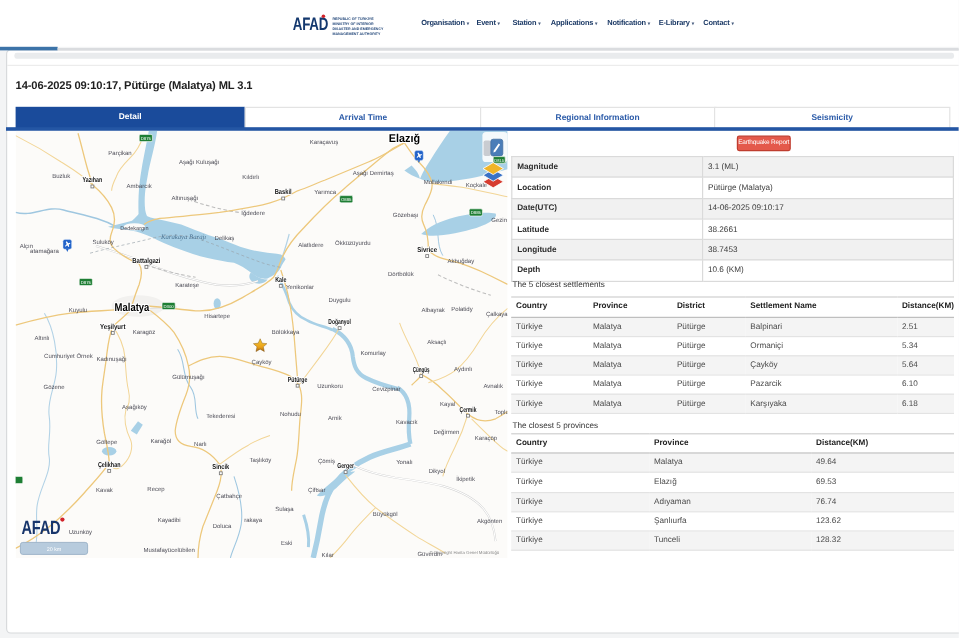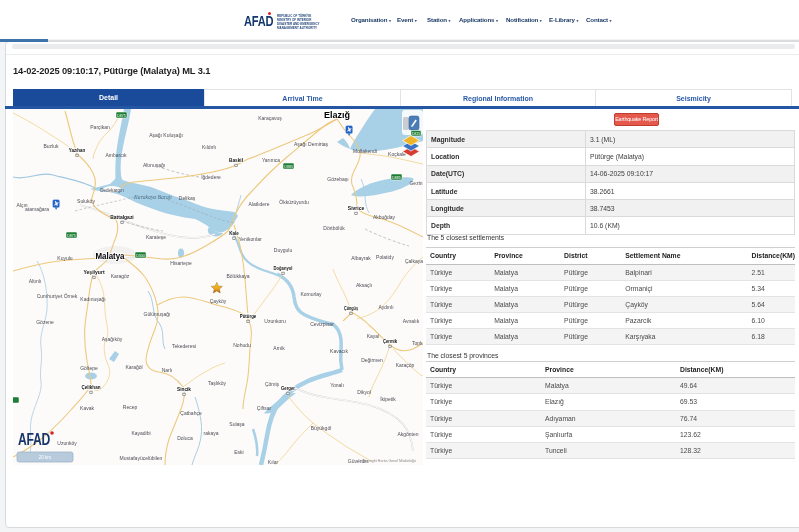--- a/index.html
+++ b/index.html
@@ -48,21 +48,21 @@
 <div class="abs nav" style="left:427px">Station <span class="c">▾</span></div>
 <div class="abs nav" style="left:459px">Applications <span class="c">▾</span></div>
 <div class="abs nav" style="left:506px">Notification <span class="c">▾</span></div>
 <div class="abs nav" style="left:549px">E-Library <span class="c">▾</span></div>
 <div class="abs nav" style="left:586px">Contact <span class="c">▾</span></div>
 <div class="abs" id="card"></div>
 <div class="abs" id="bluebar"></div>
 <div class="abs" id="greyline"></div>
 <div class="abs" id="scrollbar"></div>
 <div class="abs" id="hline1"></div>
-<div class="abs" id="title">14-02-2025 09:10:17, Pütürge (Malatya) ML 3.1</div>
+<div class="abs" id="title">14-06-2025 09:10:17, Pütürge (Malatya) ML 3.1</div>
 <div class="abs tab" id="tab1">Detail</div>
 <div class="abs tab tabi" style="left:204px;width:195px">Arrival Time</div>
 <div class="abs tab tabi" style="left:399.5px;width:195px">Regional Information</div>
 <div class="abs tab tabi" style="left:595px;width:195px">Seismicity</div>
 <div class="abs" id="tabline"></div>
 
 <svg class="abs" id="map" style="left:13px;top:109px" width="410" height="356" viewBox="0 0 410 356">
 <defs>
       <linearGradient id="stg" x1="0" y1="0" x2="0" y2="1">
         <stop offset="0" stop-color="#f6c92e"></stop>

